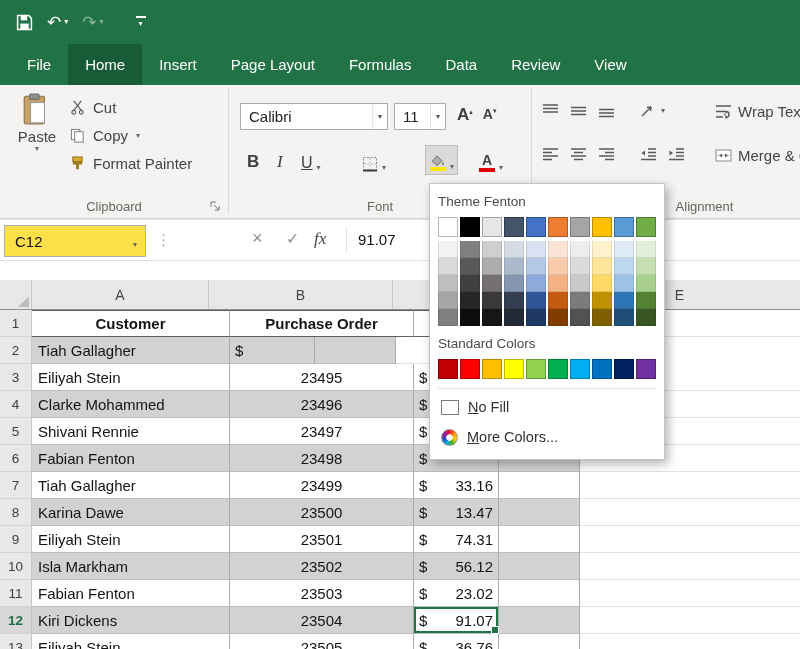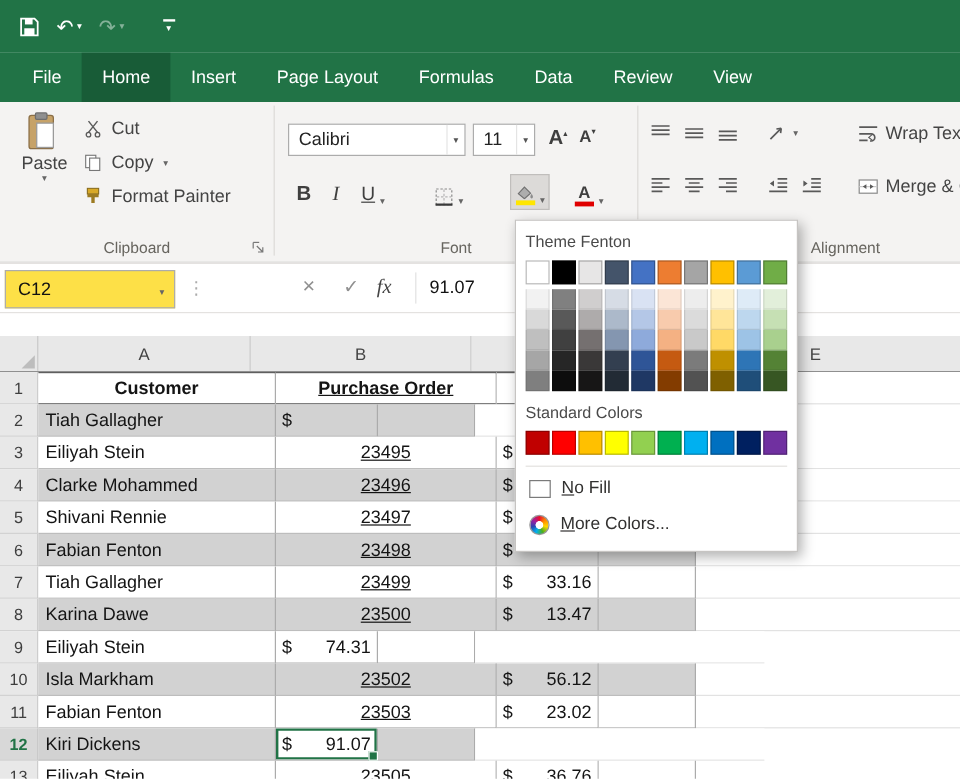--- a/index.html
+++ b/index.html
@@ -79,21 +79,21 @@
   .corner{width:32px;background:#E8E8E8;border-right:1px solid #C6C6C6;position:relative;}
   .corner::after{content:"";position:absolute;right:2px;bottom:2px;border-left:11px solid transparent;border-bottom:11px solid #BDBDBD;}
   .ch{background:#E8E8E8;border-right:1px solid #C6C6C6;display:flex;align-items:center;justify-content:center;font-size:14px;color:#444;}
   .wA{width:177px;}.wB{width:184px;}.wC{width:85px;}.wD{width:81px;}
   .wE{width:241px;border-right:none;}
   .row{display:flex;height:27px;}
   .rn{width:32px;background:#E8E8E8;border-right:1px solid #C6C6C6;border-bottom:1px solid #D2D2D2;display:flex;align-items:center;justify-content:center;font-size:13.5px;color:#3E3E3E;flex:none;}
   .rn.active{background:#D8D8D8;color:#217346;font-weight:bold;}
   .cell{border-right:1px solid #ABABAB;border-bottom:1px solid #BDBDBD;font-size:15px;color:#141414;display:flex;align-items:center;background:#fff;flex:none;}
   .cA{width:198px;padding-left:6px;}
-  .cB{width:184px;justify-content:center;text-decoration:underline;}
+  .cB{width:184px;justify-content:center;}
   .cC{width:85px;justify-content:space-between;padding:0 5px;}
   .cD{width:81px;}
   .cE{width:241px;border-right:none;border-bottom:1px solid #E2E2E2;}
   .r1 .cell{font-weight:bold;border-top:1px solid #5F5F5F;border-bottom:1px solid #5F5F5F;}
   .r1 .cA,.r1 .cC{justify-content:center;padding-left:0;}
   .r1 .cE{font-weight:normal;border-top:none;border-bottom:1px solid #E2E2E2;}
   .band{background:#D2D2D2;}
   .sel{background:#fff !important;box-shadow:inset 0 0 0 2px #217346;position:relative;}
   .sel::after{content:"";position:absolute;right:-1px;bottom:-1px;width:6px;height:6px;background:#217346;border:1px solid #fff;z-index:3;}
 
@@ -445,20 +445,21 @@
           <div class="cell cC band">
             <div class="cur" style="display: inline;">$</div>
             <div class="val" style="display: inline;">13.47</div>
           </div>
           <div class="cell cD band"></div>
           <div class="cell cE"></div>
         </div>
         <div class="row">
           <div class="rn">9</div>
           <div class="cell cA">Eiliyah Stein</div>
+          <div class="cell cB">23501</div>
           <div class="cell cC">
             <div class="cur" style="display: inline;">$</div>
             <div class="val" style="display: inline;">74.31</div>
           </div>
           <div class="cell cD"></div>
           <div class="cell cE"></div>
         </div>
         <div class="row">
           <div class="rn">10</div>
           <div class="cell cA band">Isla Markham</div>
@@ -477,20 +478,21 @@
           <div class="cell cC">
             <div class="cur" style="display: inline;">$</div>
             <div class="val" style="display: inline;">23.02</div>
           </div>
           <div class="cell cD"></div>
           <div class="cell cE"></div>
         </div>
         <div class="row">
           <div class="rn active">12</div>
           <div class="cell cA band">Kiri Dickens</div>
+          <div class="cell cB band">23504</div>
           <div class="cell cC band sel">
             <div class="cur" style="display: inline;">$</div>
             <div class="val" style="display: inline;">91.07</div>
           </div>
           <div class="cell cD band"></div>
           <div class="cell cE"></div>
         </div>
         <div class="row">
           <div class="rn">13</div>
           <div class="cell cA">Eiliyah Stein</div>

